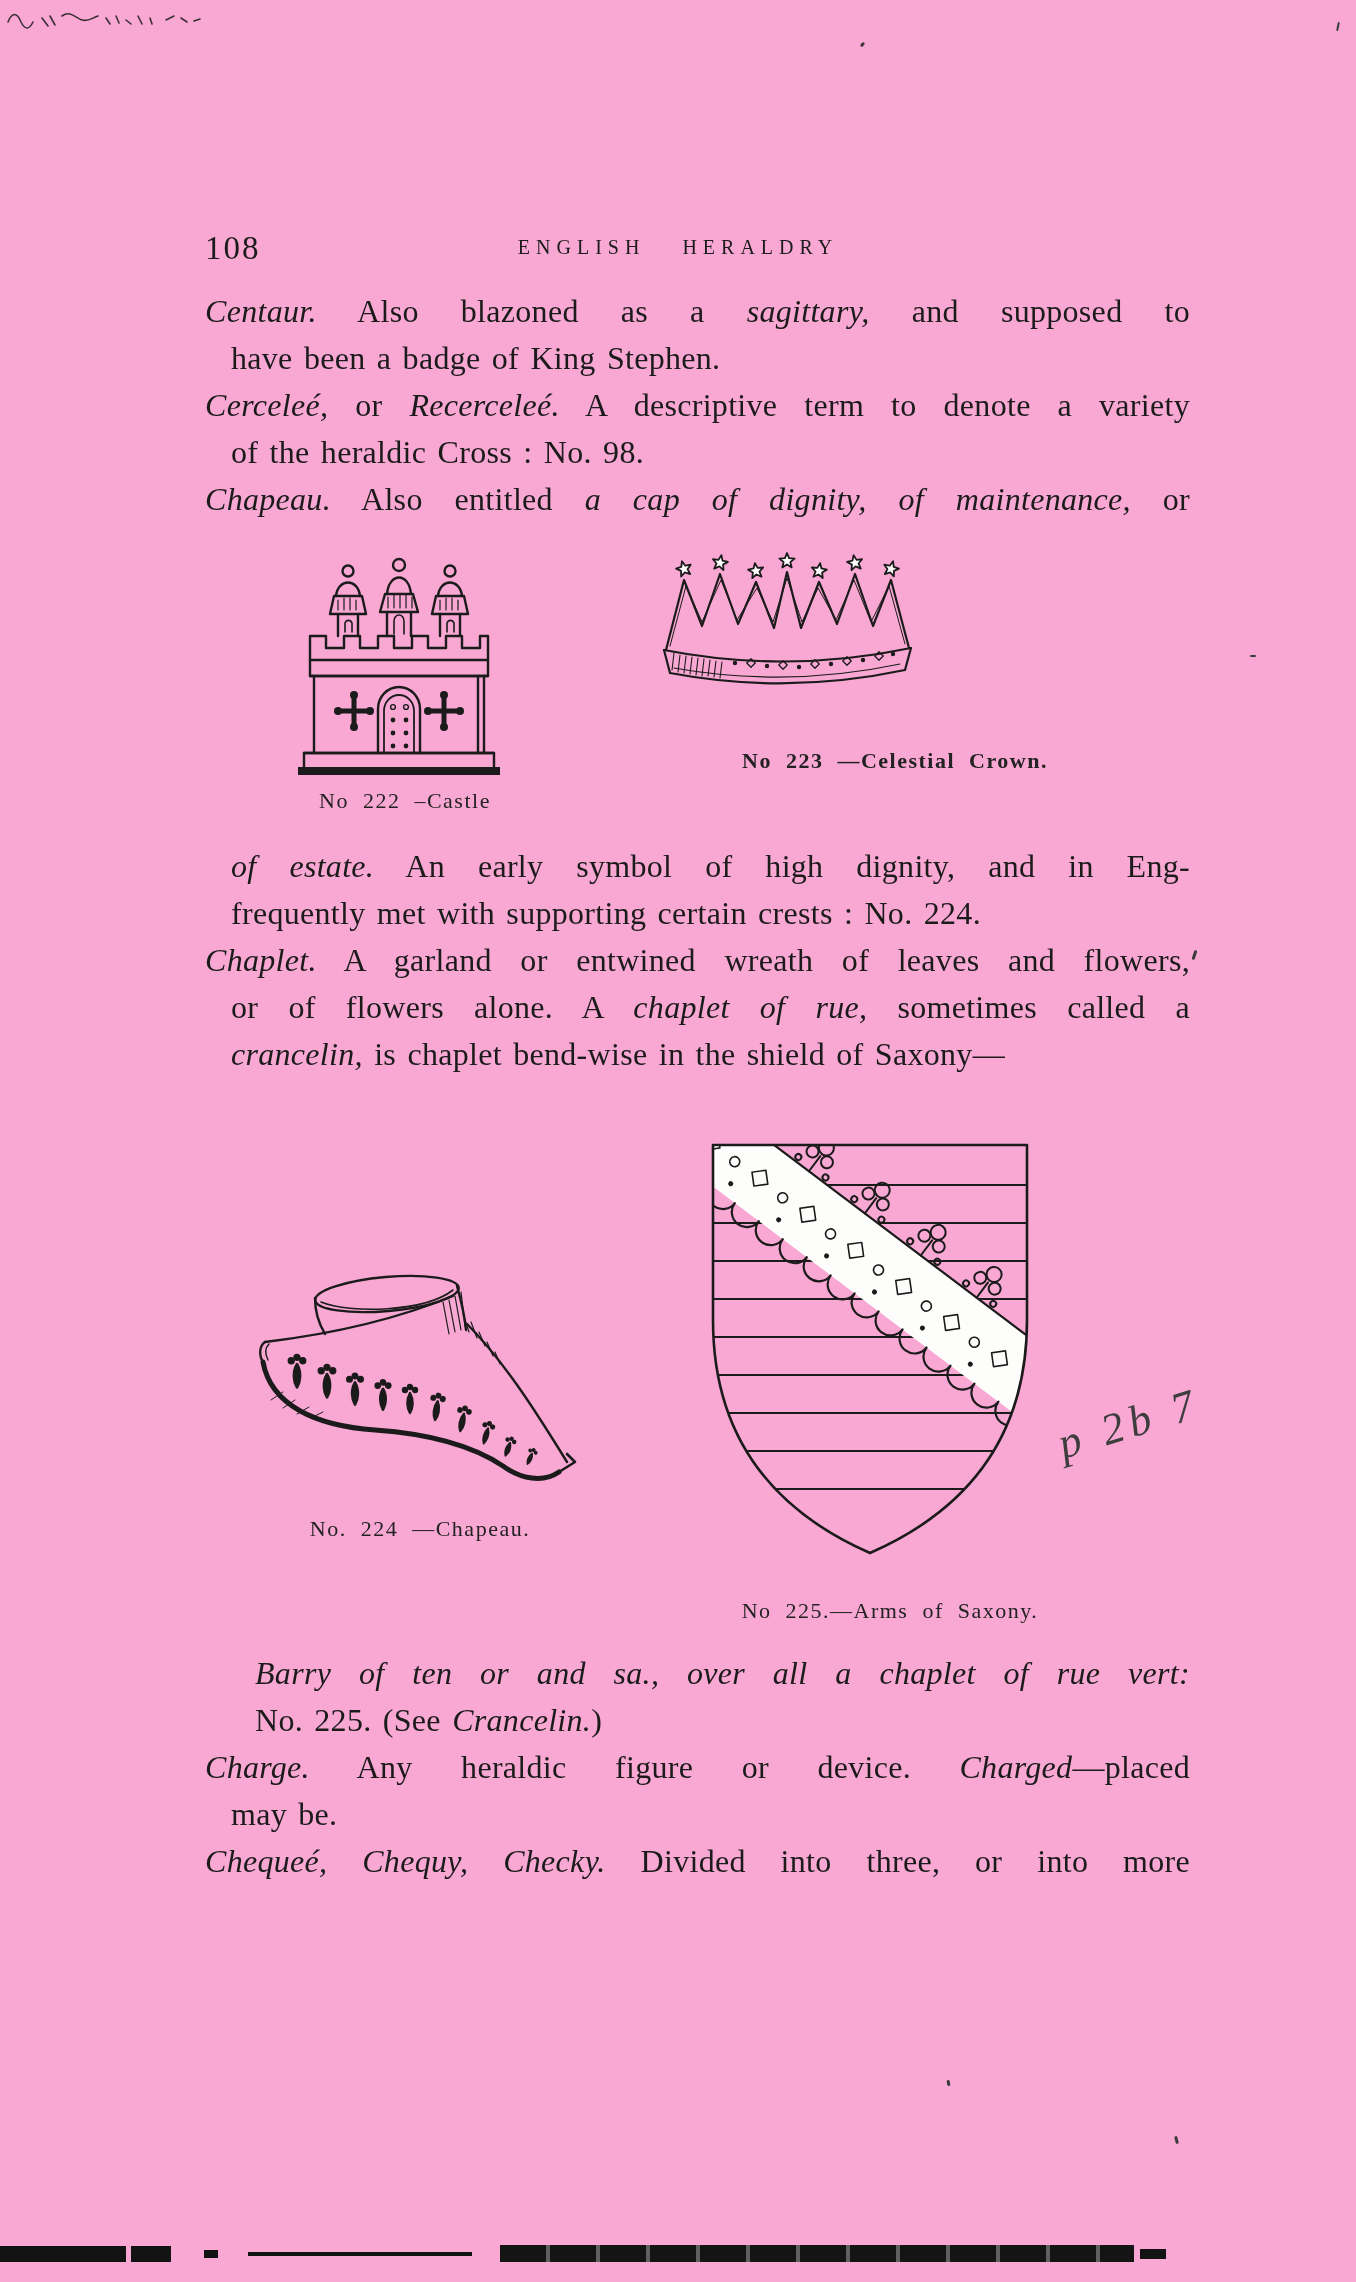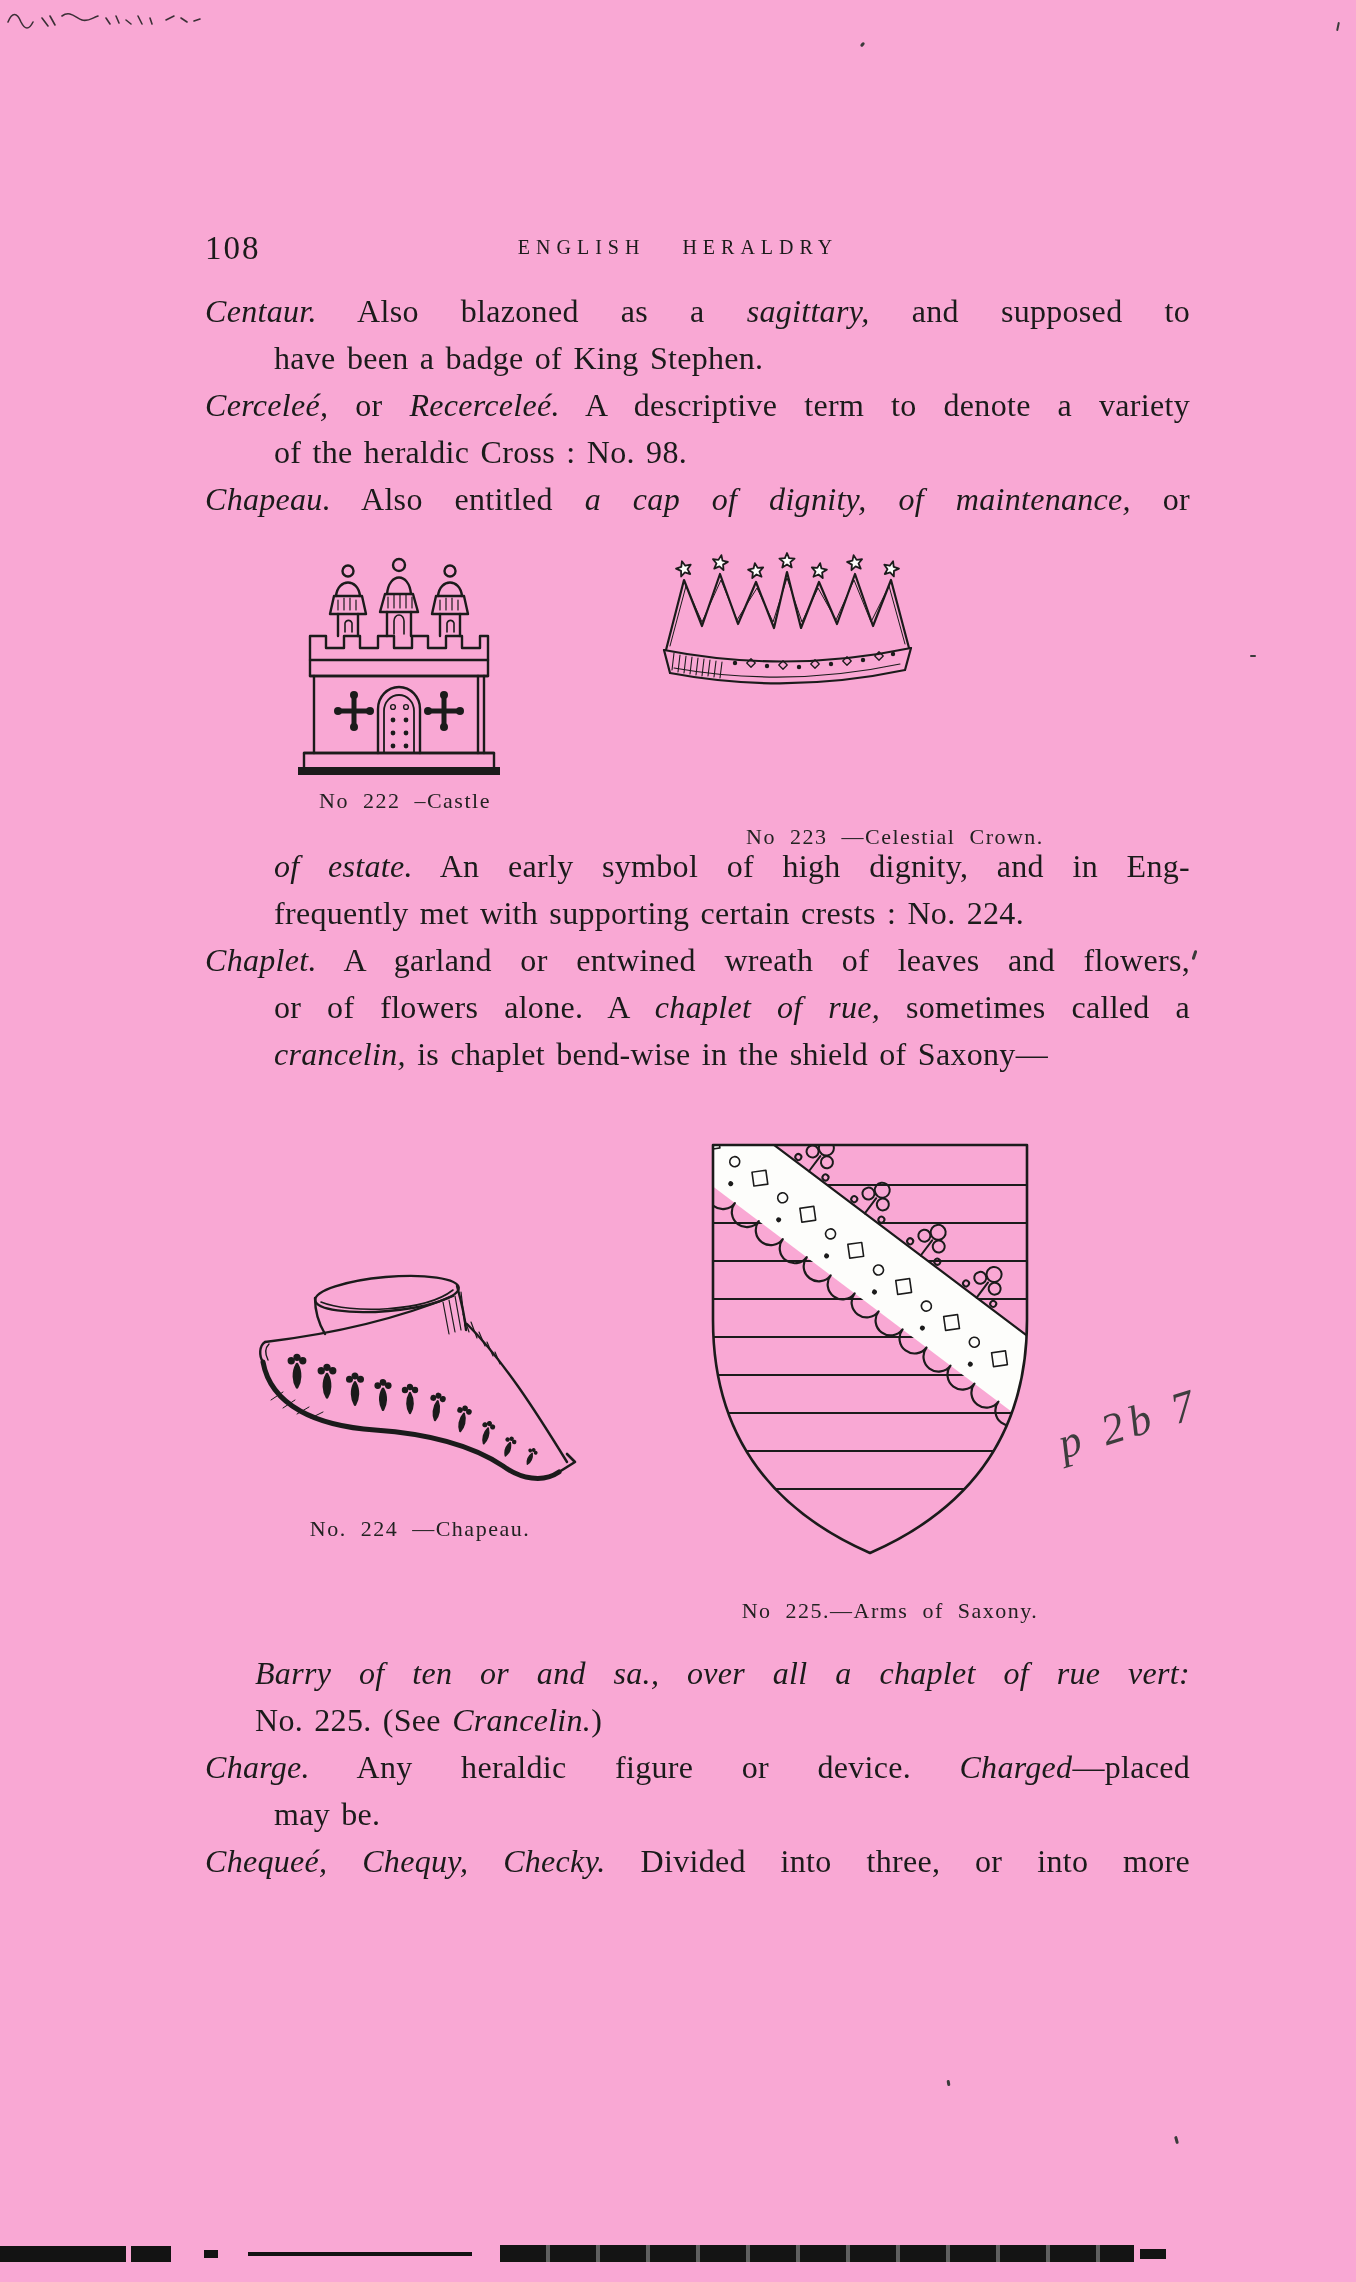--- a/index.html
+++ b/index.html
@@ -8,21 +8,21 @@
     background:#f9a8d4;overflow:hidden;
     font-family:"Liberation Serif", serif;color:#1b1b1b;
   }
   
   .tblock{position:absolute;}
   .line{
     display:block;font-size:32px;line-height:47px;letter-spacing:0.3px;
     word-spacing:3px;white-space:normal;
   }
   .just{text-align:justify;text-align-last:justify;}
-  .ind{margin-left:69px;}
+  .ind{margin-left:26px;}
   .ind50{margin-left:50px;}
   .it{font-style:italic;}
   .header-num{position:absolute;left:205px;top:230px;font-size:33px;letter-spacing:2px;}
   .header-title{
     position:absolute;left:50%;top:236px;transform:translateX(-50%);
     font-size:20px;letter-spacing:6px;word-spacing:26px;white-space:nowrap;
   }
   .caption{
     position:absolute;font-size:22px;letter-spacing:1.5px;word-spacing:7px;
     text-align:center;color:#222;white-space:nowrap;
@@ -195,21 +195,21 @@
           <use href="#star" transform="translate(70,11) rotate(10)"></use>
           <use href="#star" transform="translate(106,19) rotate(-8)"></use>
           <use href="#star" transform="translate(137,9)"></use>
           <use href="#star" transform="translate(169,19) rotate(8)"></use>
           <use href="#star" transform="translate(205,11) rotate(-10)"></use>
           <use href="#star" transform="translate(241,17) rotate(15)"></use>
         </g>
       </g>
     </svg>
   </div>
-  <div class="caption" style="left:730px;top:824px;width:330px;">No 223 —Celestial Crown.</div>
+  <div class="caption" style="left:730px;top:748px;width:330px;font-weight:bold;">No 223 —Celestial Crown.</div>
 
   <div class="tblock" style="left:205px;top:843px;width:985px;">
     <div class="line ind just">
       <span class="it">of estate.</span><span> An early symbol of high dignity, and in Eng-</span>
     </div>
     <div class="line ind">
       <span>frequently met with supporting certain crests : No. 224.</span>
     </div>
     <div class="line just">
       <span class="it">Chaplet.</span><span> A garland or entwined wreath of leaves and flowers,</span>

